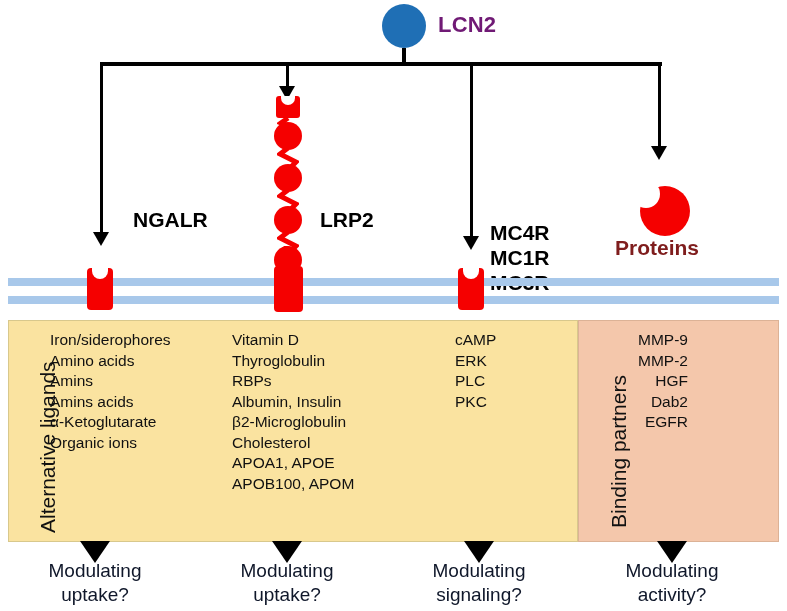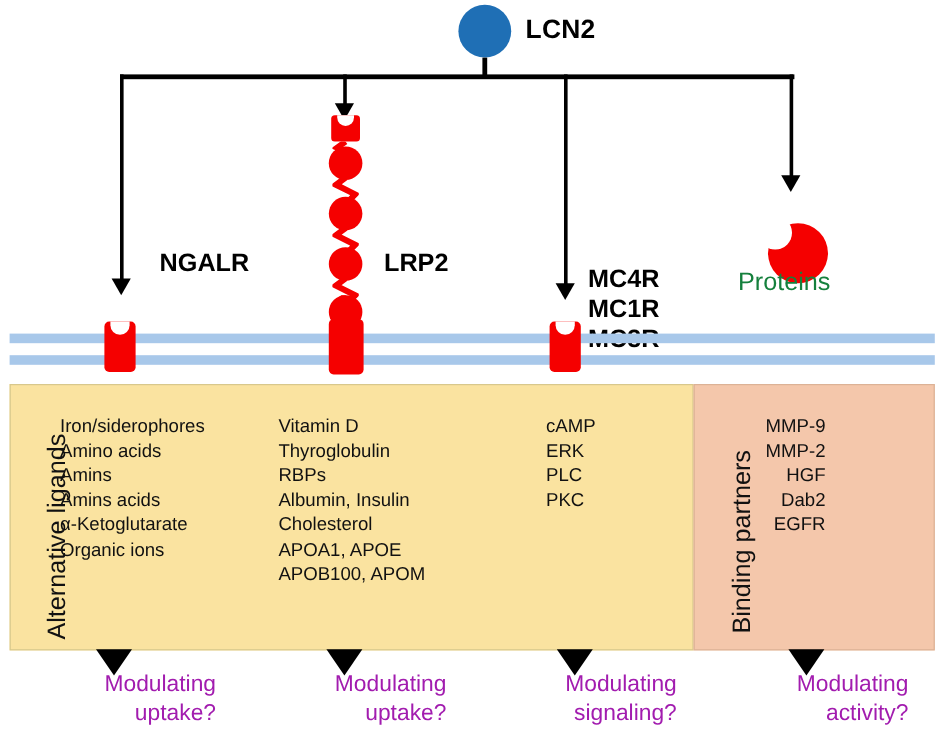--- a/index.html
+++ b/index.html
@@ -28,21 +28,21 @@
     height: 44px;
     border-radius: 50%;
     background: #1f6fb5;
   }
   .lcn2-label {
     position: absolute;
     left: 438px;
     top: 12px;
     font-size: 22px;
     font-weight: bold;
-    color: #000000;
+    color: #701a75;
     letter-spacing: 0.2px;
   }
 
   
   .stem-v {
     position: absolute;
     background: #000;
   }
   .stem-h {
     position: absolute;
@@ -157,24 +157,24 @@
     left: 632px;
     top: 180px;
     width: 28px;
     height: 28px;
     border-radius: 50%;
     background: #ffffff;
   }
   .protein-label {
     position: absolute;
     left: 615px;
-    top: 224px;
+    top: 236px;
     font-size: 21px;
-    font-weight: normal;
-    color: #15803d;
+    font-weight: bold;
+    color: #7f1d1d;
   }
 
   
   .panel {
     position: absolute;
     top: 320px;
     height: 222px;
     box-sizing: border-box;
   }
   .panel-yellow {
@@ -196,38 +196,37 @@
     transform: rotate(-90deg);
     transform-origin: left top;
     white-space: nowrap;
   }
   .col-list {
     position: absolute;
     font-size: 15.5px;
     color: #111;
     line-height: 20.5px;
     white-space: nowrap;
-    margin-top: 16px;
   }
 
   
   .tri-down {
     position: absolute;
     width: 0;
     height: 0;
     border-left: 15px solid transparent;
     border-right: 15px solid transparent;
     border-top: 22px solid #000;
   }
   .outcome {
     position: absolute;
     width: 170px;
-    text-align: right;
+    text-align: center;
     font-size: 19px;
-    color: #a21caf;
+    color: #0f172a;
     line-height: 24px;
   }
 </style>
 </head>
 <body>
 
 <div id="canvas">
 
   <div class="lcn2-circle"></div>
   <div class="lcn2-label">LCN2</div>
@@ -313,20 +312,21 @@
       <div>Amins acids</div>
       <div>α-Ketoglutarate</div>
       <div>Organic ions</div>
     </div>
 
   <div class="col-list" style="left:232px; top:330px;" id="lrp2-list">
       <div>Vitamin D</div>
       <div>Thyroglobulin</div>
       <div>RBPs</div>
       <div>Albumin, Insulin</div>
+      <div>β2-Microglobulin</div>
       <div>Cholesterol</div>
       <div>APOA1, APOE</div>
       <div>APOB100, APOM</div>
     </div>
 
   <div class="col-list" style="left:455px; top:330px;" id="mc-list">
       <div>cAMP</div>
       <div>ERK</div>
       <div>PLC</div>
       <div>PKC</div>

